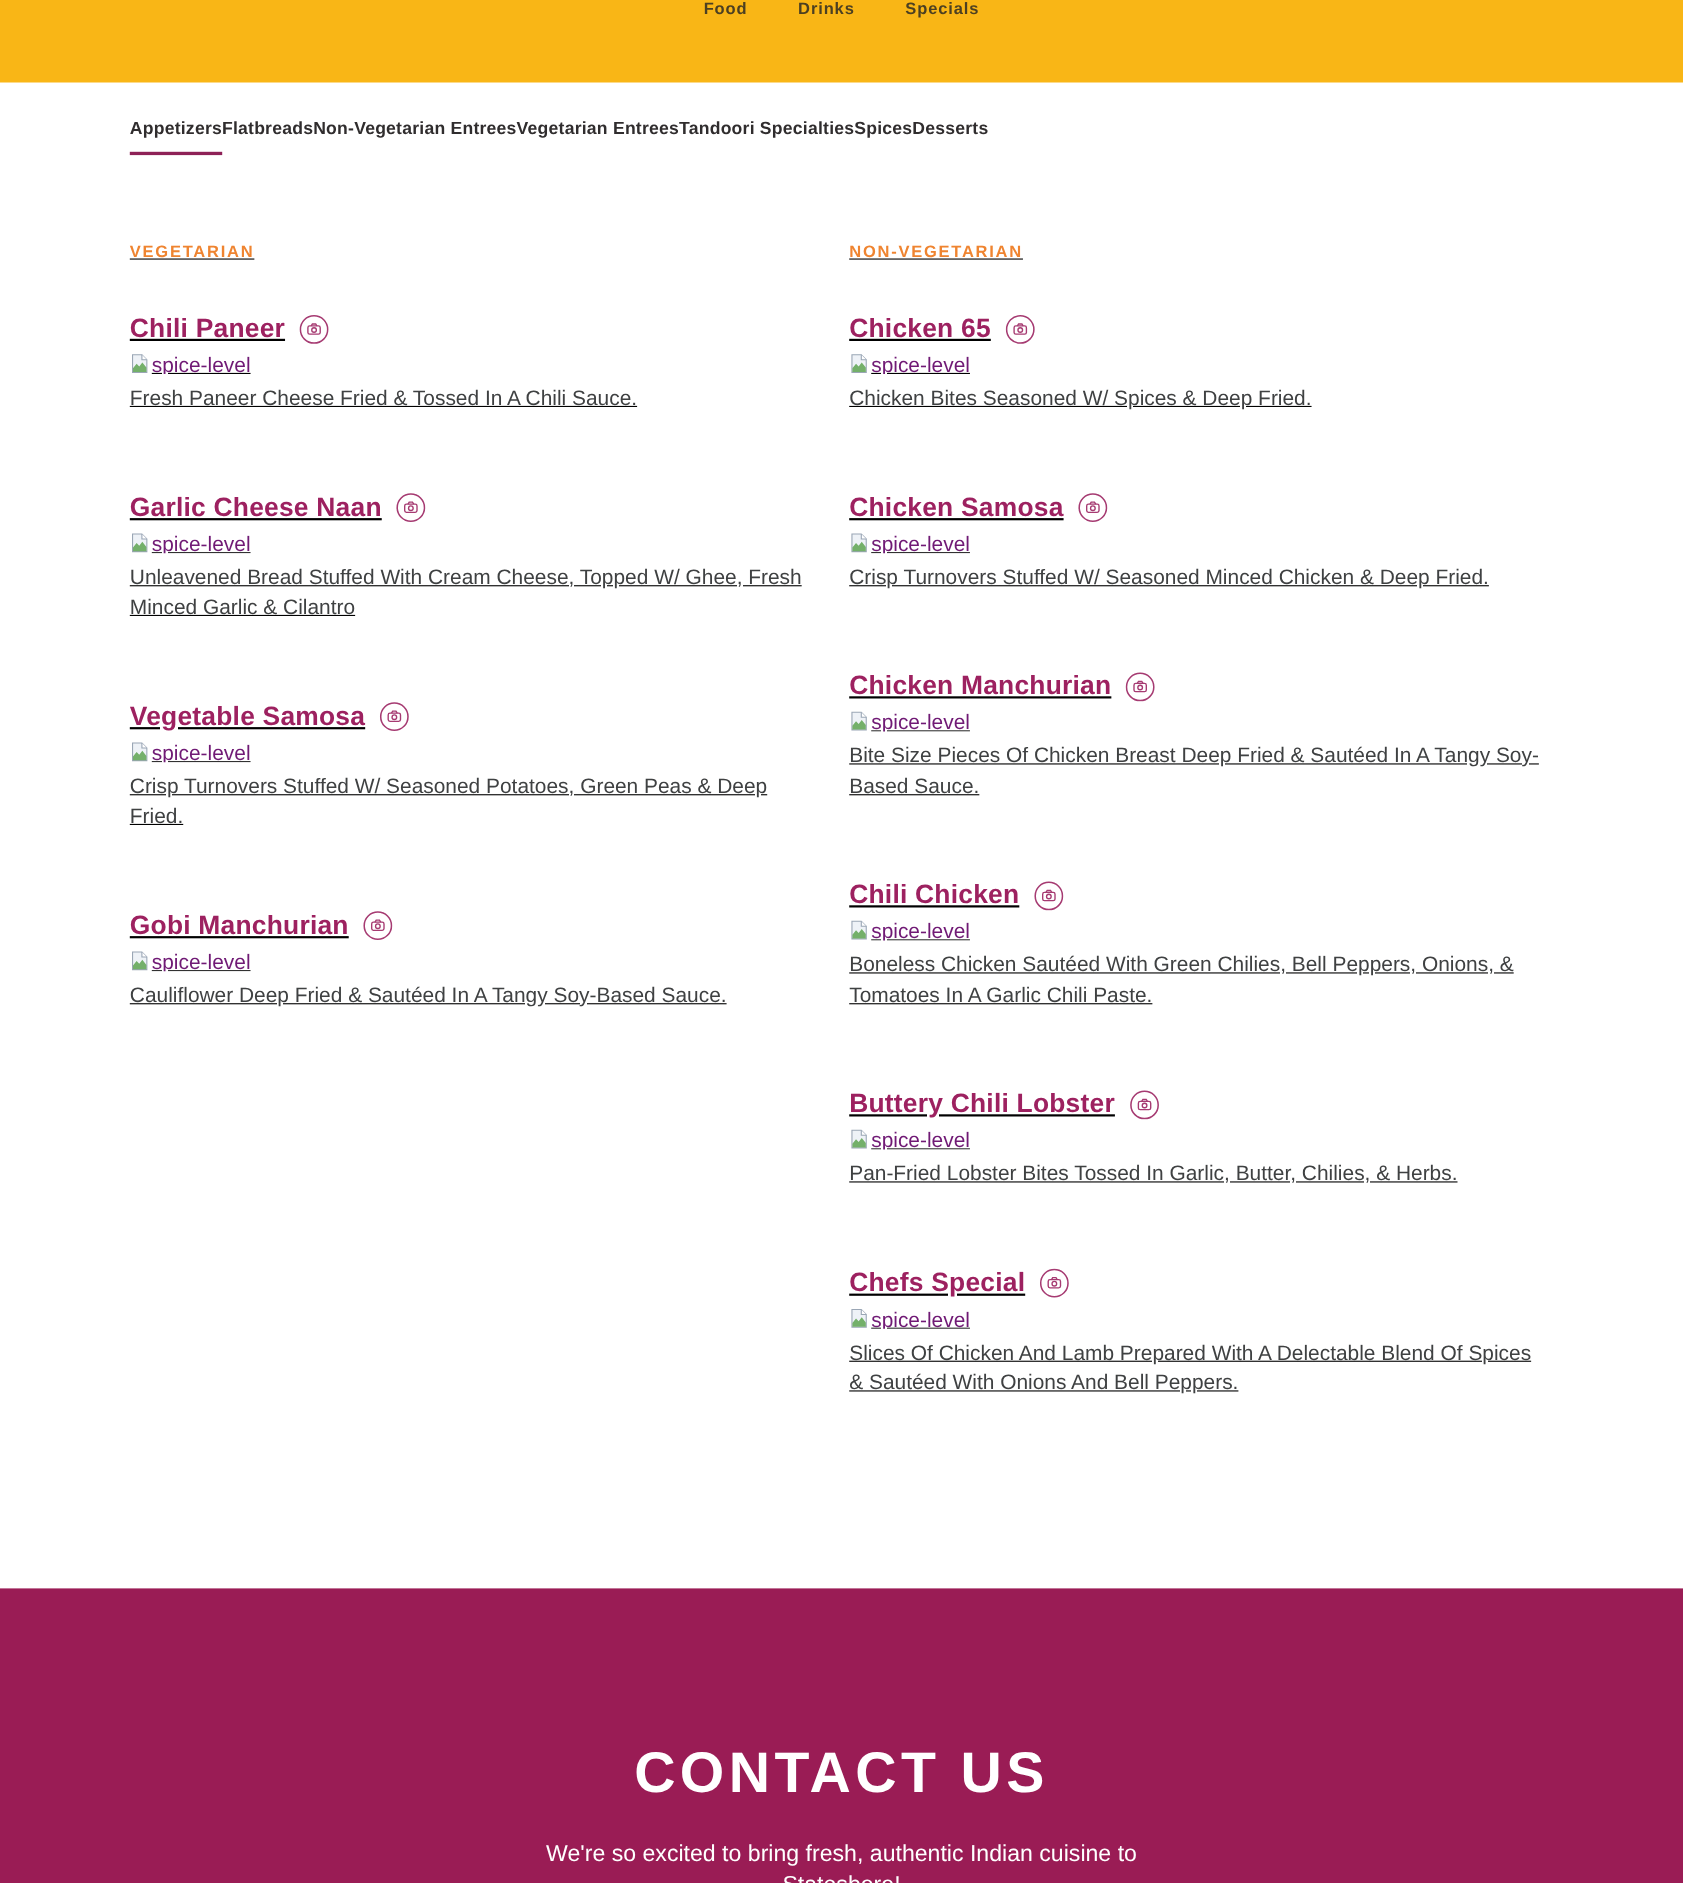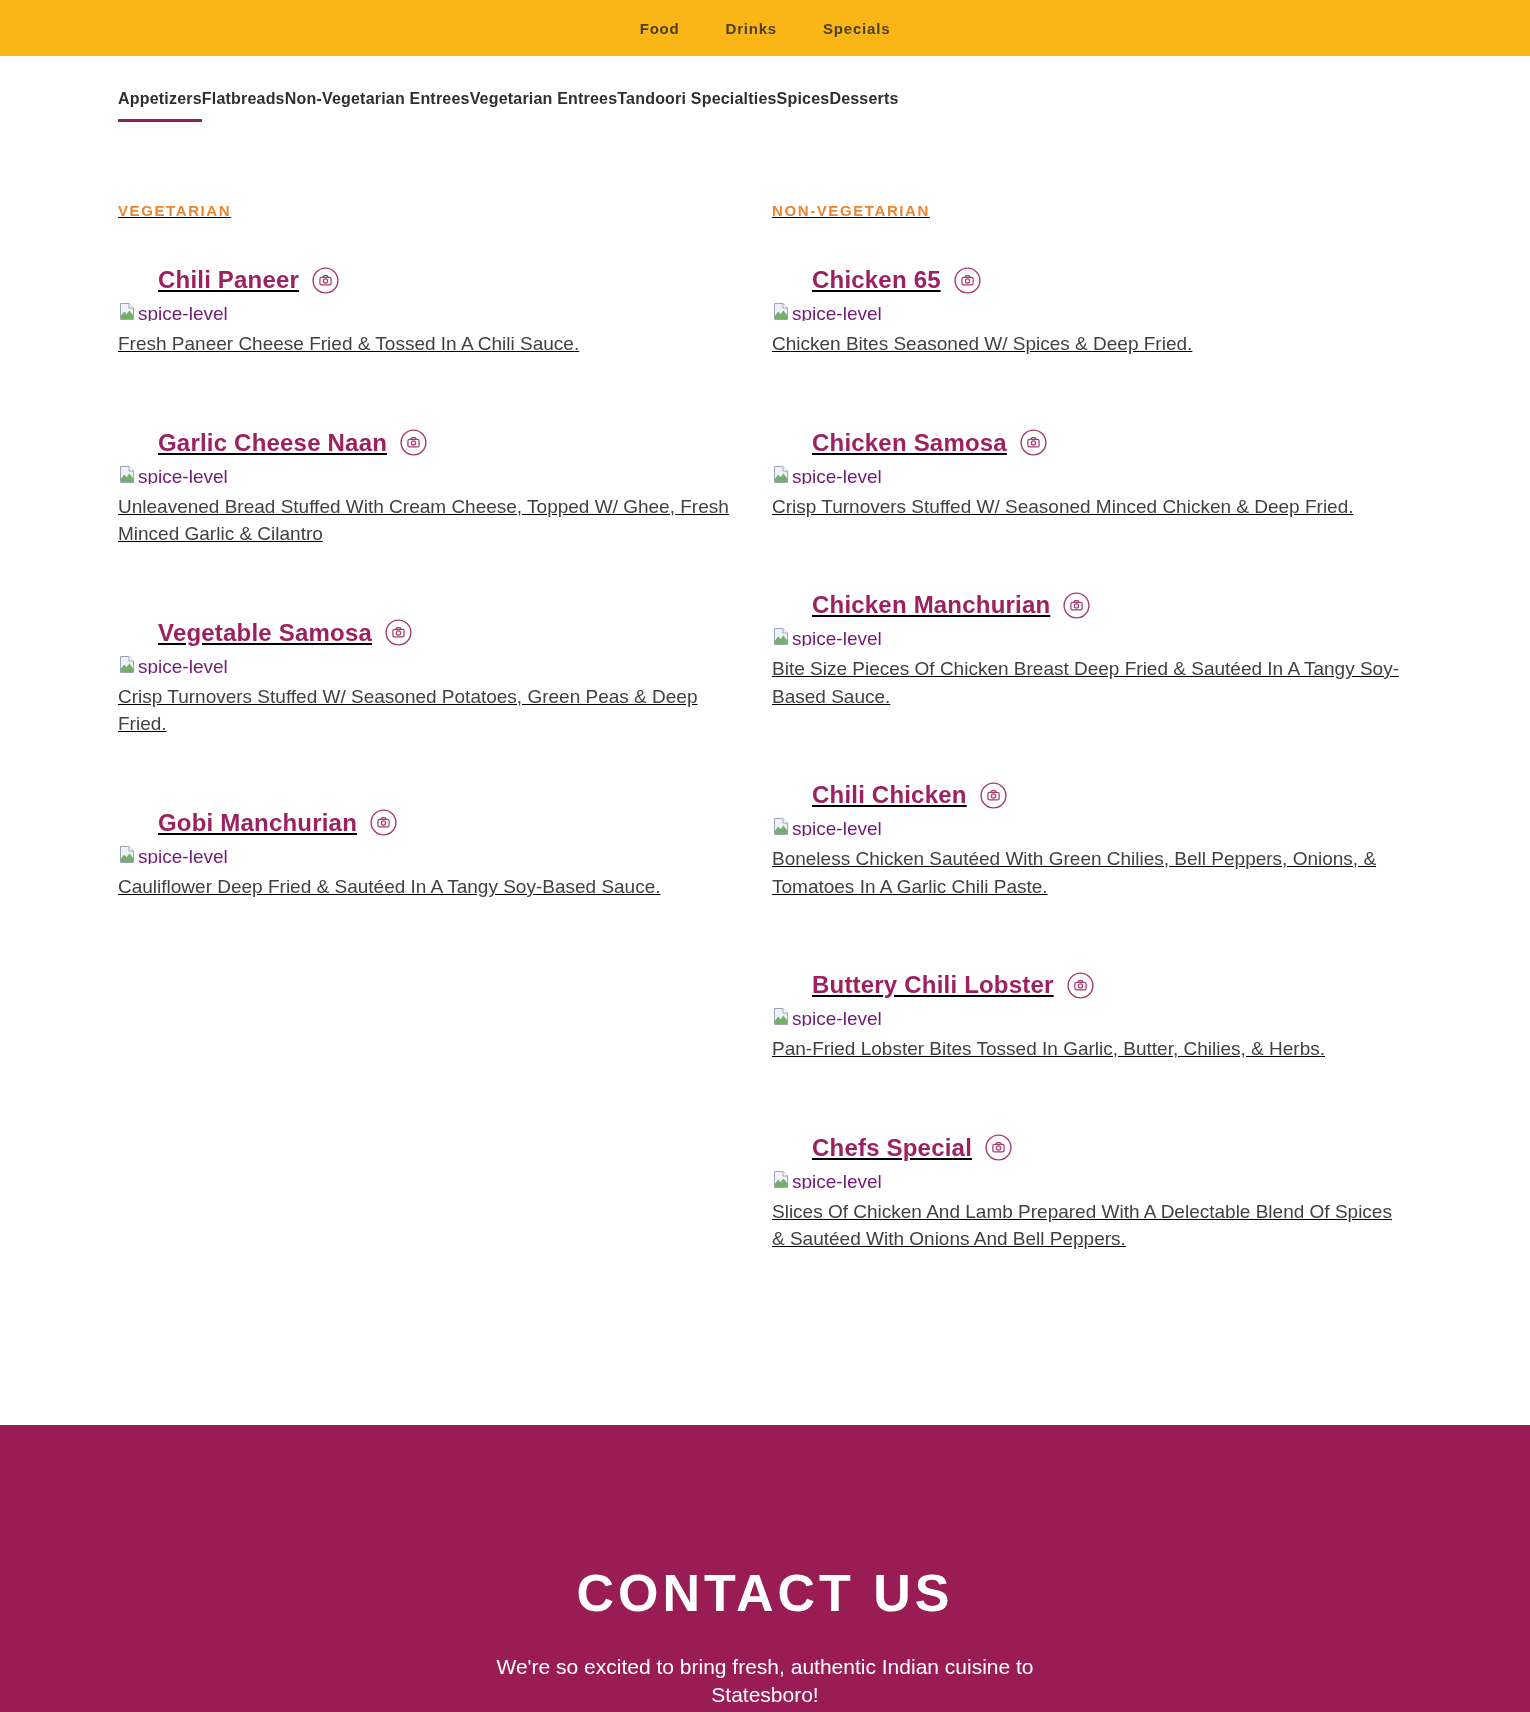--- a/index.html
+++ b/index.html
@@ -5,24 +5,23 @@
   * { box-sizing: border-box; }
   html, body { margin: 0; padding: 0; background: #ffffff; }
   body {
     width: 1530px;
     font-family: "Liberation Sans", sans-serif;
     -webkit-font-smoothing: antialiased;
   }
 
   
   .topbar {
-    height: 56px;
+    height: 75px;
     background: #F9B616;
     display: flex;
-    align-items: center;
     justify-content: center;
   }
   .topbar nav { display: flex; gap: 46px; }
   .topnav-link {
     color: #4C4022;
     text-decoration: none;
     font-size: 15px;
     font-weight: 700;
     letter-spacing: 0.8px;
   }
@@ -55,21 +54,21 @@
     text-decoration: underline;
   }
   .section-label {
     color: #EF8430;
     font-size: 15px;
     font-weight: 700;
     letter-spacing: 1.6px;
     margin: 0 0 46px 0;
   }
   .menu-item { margin-bottom: 70px; }
-  .item-head { display: flex; align-items: center; gap: 13px; margin-left: 40px; }
+  .item-head { display: flex; align-items: center; gap: 13px; }
   .item-name {
     margin: 0;
     color: #9D2160;
     font-size: 24px;
     font-weight: 700;
     letter-spacing: 0.2px;
     line-height: 30px;
   }
   .camera-badge { display: inline-flex; line-height: 0; }
 

